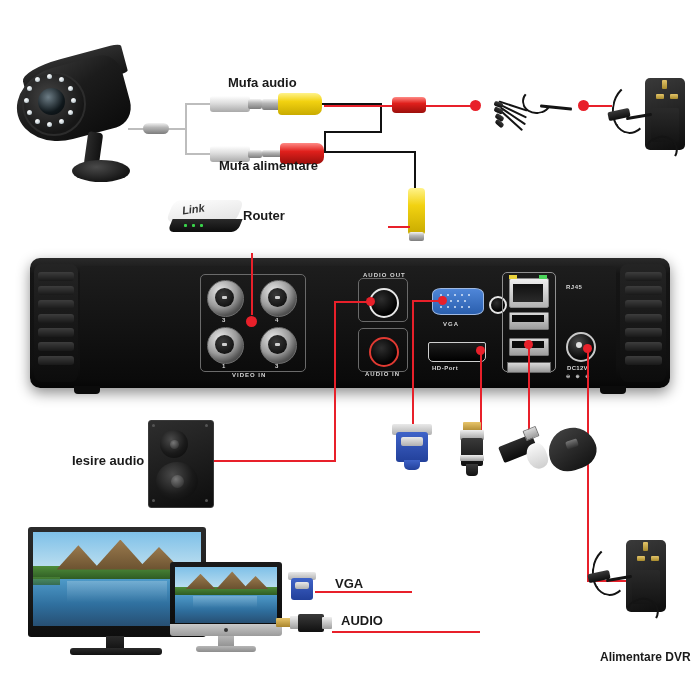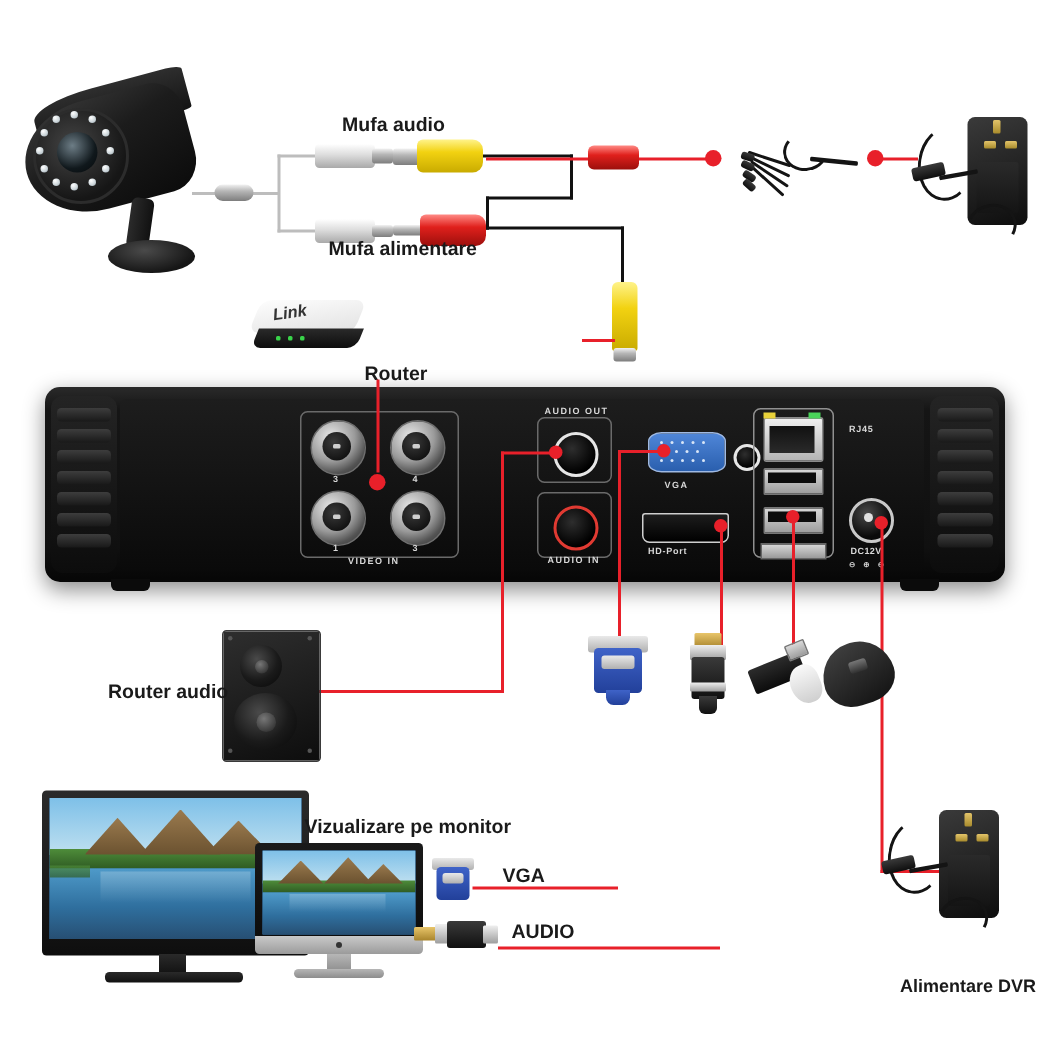--- a/index.html
+++ b/index.html
@@ -200,21 +200,21 @@
   </div>
 
   <div>
     <div class="router-top" style="left:170px;top:200px;width:70px;height:22px;"></div>
     <div class="router-front" style="left:170px;top:219px;width:70px;height:13px;"></div>
     <div class="router-led" style="left:184px;top:224px;"></div>
     <div class="router-led" style="left:192px;top:224px;"></div>
     <div class="router-led" style="left:200px;top:224px;"></div>
     <div style="position:absolute;left:182px;top:203px;font-size:11px;font-weight:bold;font-style:italic;color:#333;transform:rotate(-8deg);">Link</div>
   </div>
-  <div class="lbl" style="left:243px;top:208px;font-size:13px;margin-top:33px;">Router</div>
+  <div class="lbl" style="left:243px;top:208px;font-size:13px;">Router</div>
 
   <div class="rca rca-yellow" style="left:408px;top:188px;width:17px;height:46px;border-radius:4px 4px 2px 2px;"></div>
   <div class="metal" style="left:409px;top:232px;width:15px;height:9px;border-radius:2px;"></div>
   <div class="wire hwire" style="left:388px;top:226px;width:22px;"></div>
 
   <div class="dvr" style="left:30px;top:258px;width:640px;height:130px;"></div>
 
   <div class="vent-col" style="left:34px;top:264px;width:44px;height:118px;"></div>
   <div class="vent" style="left:38px;top:272px;width:36px;height:9px;"></div>
   <div class="vent" style="left:38px;top:286px;width:36px;height:9px;"></div>
@@ -329,21 +329,21 @@
     <div class="spk" style="left:148px;top:420px;width:64px;height:86px;"></div>
     <div class="spk-cone" style="left:160px;top:430px;width:28px;height:28px;"></div>
     <div class="spk-dust" style="left:170px;top:440px;width:9px;height:9px;"></div>
     <div class="spk-cone" style="left:156px;top:462px;width:42px;height:38px;"></div>
     <div class="spk-dust" style="left:171px;top:475px;width:13px;height:13px;"></div>
     <div class="scr" style="left:152px;top:424px;"></div>
       <div class="scr" style="left:205px;top:424px;"></div>
     <div class="scr" style="left:152px;top:499px;"></div>
       <div class="scr" style="left:205px;top:499px;"></div>
   </div>
-  <div class="lbl" style="left:72px;top:453px;font-size:13px;">Router audio</div>
+  <div class="lbl" style="left:72px;top:453px;font-size:13px;">Iesire audio</div>
 
   <div>
     <div class="vga-plug-h" style="left:392px;top:424px;width:40px;height:11px;"></div>
     <div class="vga-plug" style="left:396px;top:432px;width:32px;height:30px;"></div>
     <div class="vga-plug-h" style="left:401px;top:437px;width:22px;height:9px;"></div>
     <div class="vga-plug" style="left:404px;top:460px;width:16px;height:10px;border-radius:0 0 5px 5px;"></div>
   </div>
 
   <div>
     <div class="hdmi-gold" style="left:463px;top:422px;width:18px;height:10px;"></div>
@@ -390,21 +390,20 @@
       <div class="hut" style="left:66%;top:16%;width:26%;height:24%;"></div>
       <div class="water" style="height:50%;"></div>
       <div class="refl" style="left:18%;top:52%;width:62%;height:22%;"></div>
     </div>
     <div class="mon-chin" style="left:170px;top:624px;width:112px;height:12px;border-radius:0 0 3px 3px;"></div>
     <div style="position:absolute;left:224px;top:628px;width:4px;height:4px;border-radius:50%;background:#333;"></div>
     <div class="mon-stand" style="left:218px;top:636px;width:16px;height:12px;"></div>
     <div class="mon-stand" style="left:196px;top:646px;width:60px;height:6px;border-radius:3px;"></div>
   </div>
 
-  <div class="lbl" style="left:203px;top:543px;font-size:13px;">Vizualizare pe monitor</div>
 
   <div>
     <div class="vga-plug-h" style="left:288px;top:572px;width:28px;height:8px;"></div>
     <div class="vga-plug" style="left:291px;top:578px;width:22px;height:22px;"></div>
     <div class="vga-plug-h" style="left:295px;top:582px;width:14px;height:7px;"></div>
   </div>
   <div class="lbl" style="left:335px;top:576px;font-size:13px;">VGA</div>
   <div class="wire hwire" style="left:315px;top:591px;width:97px;"></div>
 
   <div>

